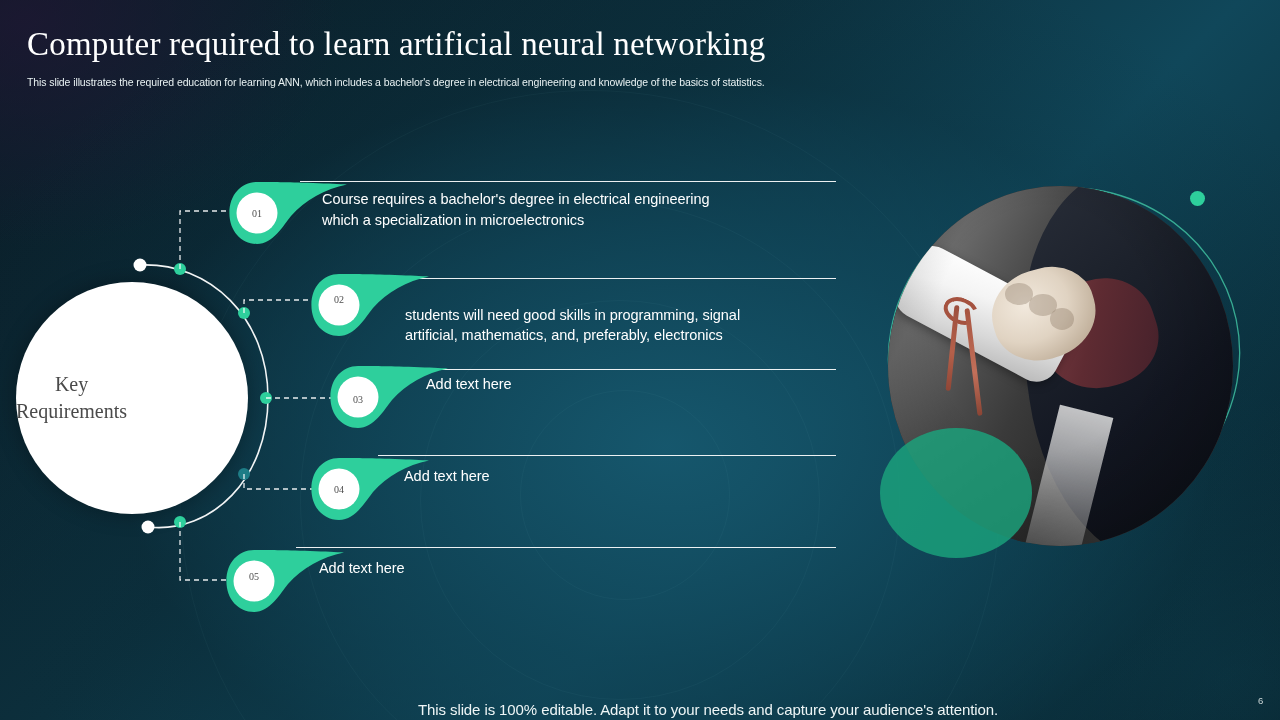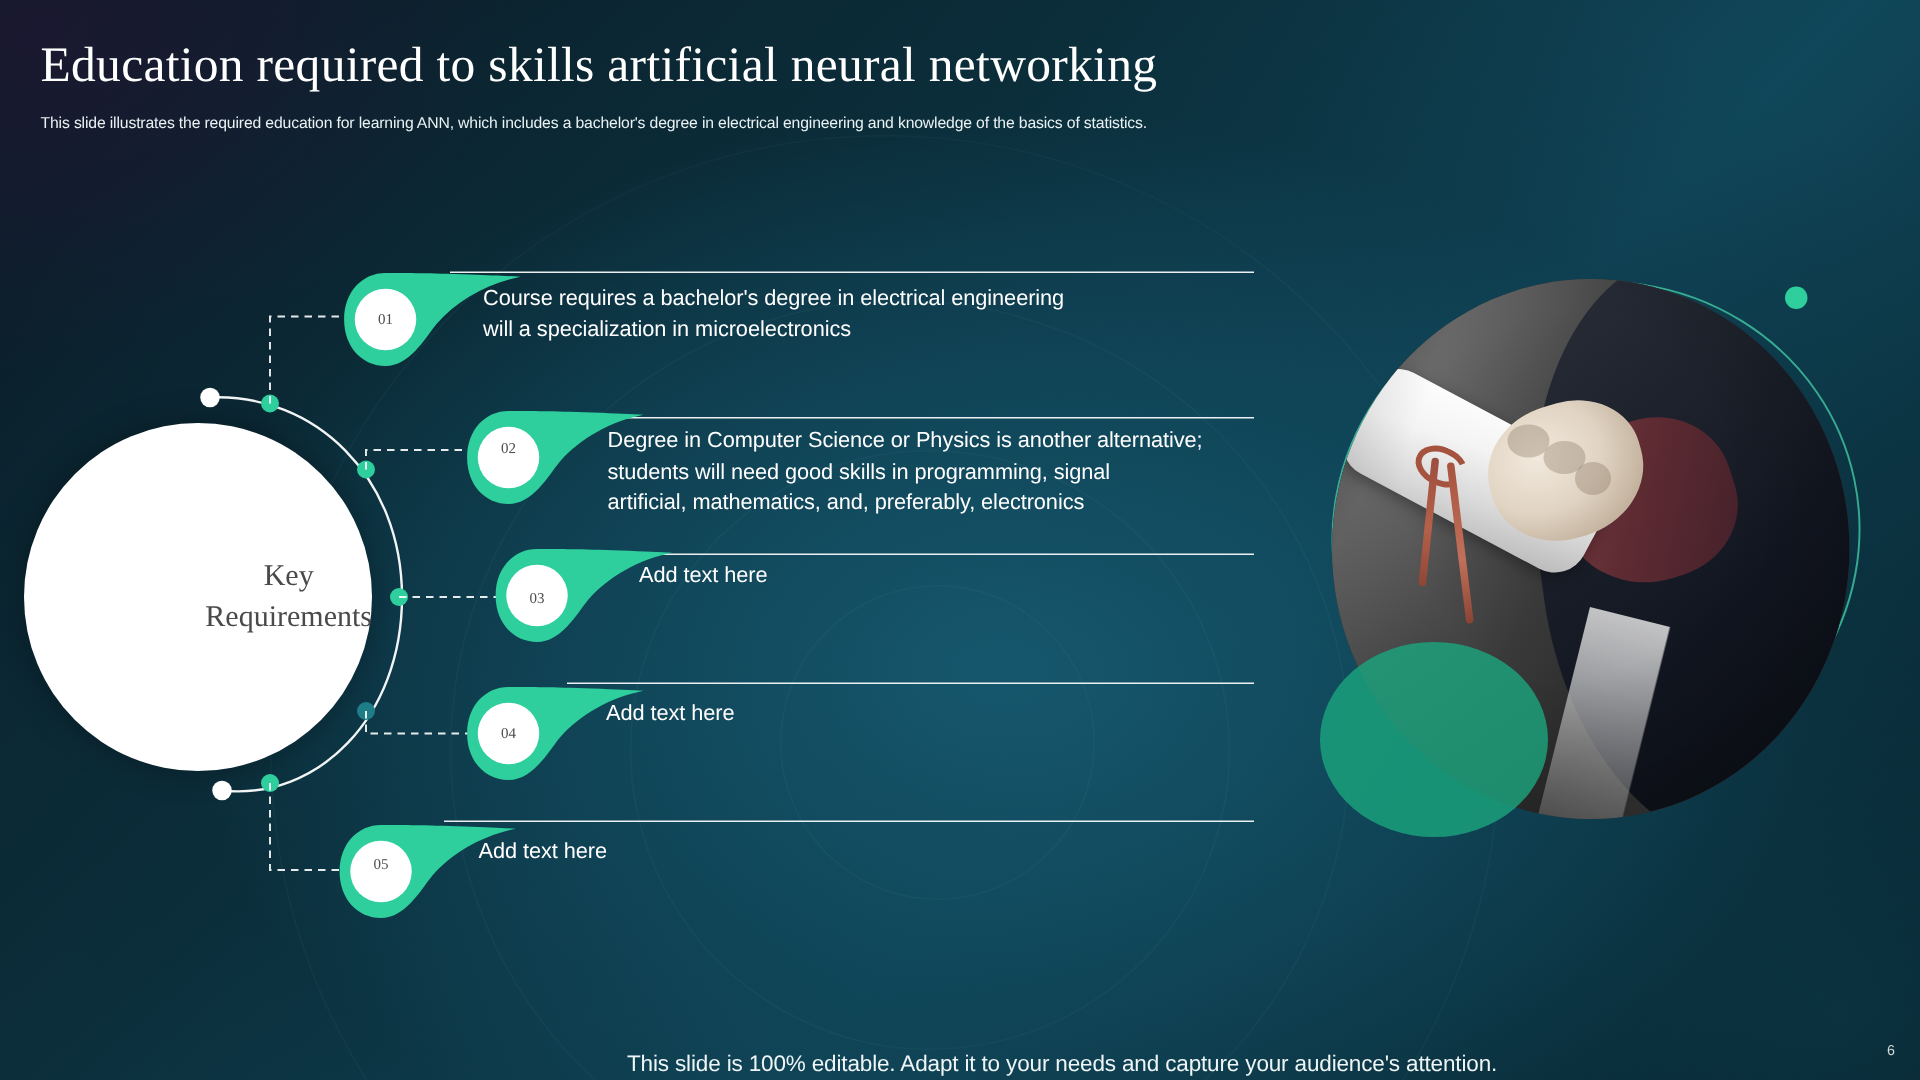--- a/index.html
+++ b/index.html
@@ -36,21 +36,21 @@
   .subtitle {
     position:absolute; left:27px; top:75px;
     font-size:10.5px; line-height:14px; color:#e9f2f3;
     letter-spacing:-0.1px; white-space:nowrap;
   }
 
   
   .key-circle {
     position:absolute; left:16px; top:282px; width:232px; height:232px;
     border-radius:50%; background:#ffffff;
-    display:flex; align-items:center; justify-content:flex-end;
+    display:flex; align-items:center; justify-content:flex-start;
     box-shadow:0 0 22px rgba(0,0,0,0.30);
   }
   .key-circle .kc-text {
     font-family:"Liberation Serif", serif;
     font-size:20px; line-height:27px; color:#4a4a4a;
     text-align:center; font-weight:400;
   }
 
   
   .vector { position:absolute; left:0; top:0; width:1280px; height:720px; pointer-events:none; }
@@ -161,21 +161,21 @@
 
 <div id="slide">
 
   <div class="bg-rings">
     <div class="r" style="left:180px; top:90px; width:820px; height:820px;"></div>
     <div class="r" style="left:300px; top:200px; width:600px; height:600px;"></div>
     <div class="r" style="left:420px; top:300px; width:400px; height:400px;"></div>
     <div class="r" style="left:520px; top:390px; width:210px; height:210px;"></div>
   </div>
 
-  <div class="title">Education required to skills artificial neural networking</div>
+  <div class="title">Computer required to learn artificial neural networking</div>
   <div class="subtitle">This slide illustrates the required education for learning ANN, which includes a bachelor's degree in electrical engineering and knowledge of the basics of statistics.</div>
 
   <div class="key-circle">
     <div class="kc-text">
       <span>Key</span><br>
       <span>Requirements</span>
     </div>
   </div>
 
   <svg class="vector" viewBox="0 0 1280 720">
@@ -203,36 +203,36 @@
     <div class="badge" style="left:229px; top:180px;">
       <svg width="120" height="66" viewBox="0 0 120 66">
         <path d="M 28 2 C 46 2 54 2 84 3 C 100 3.6 110 4 118 4.5 C 96 9 76 20 62 36
                  C 54 46 44 64 28 64 C 12.6 64 0.4 51.5 0.4 33 C 0.4 14.5 12.6 2 28 2 Z" fill="#2ecf9c"></path>
         <circle cx="28" cy="33" r="20.5" fill="#ffffff"></circle>
       </svg>
       <div class="num" style="left:8px; top:13px; width:40px; height:40px;">01</div>
     </div>
     <div class="row-text" style="left:322px; top:189px; width:520px;">
       <span>Course requires a bachelor's degree in electrical engineering</span><br>
-      <span>will a specialization in microelectronics</span>
+      <span>which a specialization in microelectronics</span>
     </div>
   </div>
 
   <div class="row">
     <div class="rule" style="left:380px; top:278px; width:456px;"></div>
     <div class="badge" style="left:311px; top:272px;">
       <svg width="120" height="66" viewBox="0 0 120 66">
         <path d="M 28 2 C 46 2 54 2 84 3 C 100 3.6 110 4 118 4.5 C 96 9 76 20 62 36
                  C 54 46 44 64 28 64 C 12.6 64 0.4 51.5 0.4 33 C 0.4 14.5 12.6 2 28 2 Z" fill="#2ecf9c"></path>
         <circle cx="28" cy="33" r="20.5" fill="#ffffff"></circle>
       </svg>
       <div class="num" style="left:8px; top:13px; width:40px; height:28px;">02</div>
     </div>
     <div class="row-text" style="left:405px; top:284px; width:450px;">
-      <span>Degree in Computer Science or Physics is another alternative;</span><br>
+      <br>
       <span>students will need good skills in programming, signal</span><br>
       <span>artificial, mathematics,  and, preferably, electronics</span>
     </div>
   </div>
 
   <div class="row">
     <div class="rule" style="left:400px; top:369px; width:436px;"></div>
     <div class="badge" style="left:330px; top:364px;">
       <svg width="120" height="66" viewBox="0 0 120 66">
         <path d="M 28 2 C 46 2 54 2 84 3 C 100 3.6 110 4 118 4.5 C 96 9 76 20 62 36

